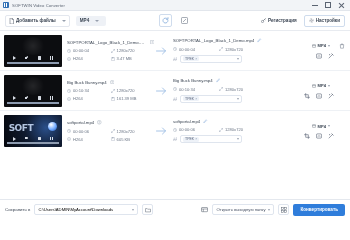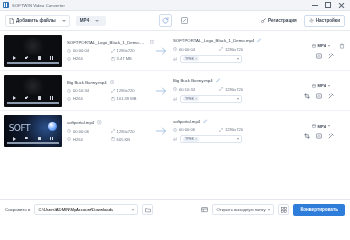--- a/index.html
+++ b/index.html
@@ -143,21 +143,21 @@
     position: relative;
     overflow: hidden;
     cursor: pointer;
   }
   .thumb.t3 {
     background: radial-gradient(circle at 72% 40%, #2a4f8a 0%, #101b30 45%, #05070d 100%);
   }
   .thumb-art {
     position: absolute; left: 8%; top: 28%;
     width: 62%; height: 34%;
-    font-size: 9px; font-weight: normal; color: #cfe2ff;
+    font-size: 9px; font-weight: bold; color: #cfe2ff;
     letter-spacing: -.5px;
     font-family: "DejaVu Sans", sans-serif;
     opacity: .85;
     line-height: 1;
   }
   .thumb-orb {
     position:absolute; right:9%; top:22%;
     width:9px; height:9px; border-radius:50%;
     background: radial-gradient(circle at 35% 30%, #ffffff, #6fa8ff 55%, #1d4e9c);
   }

